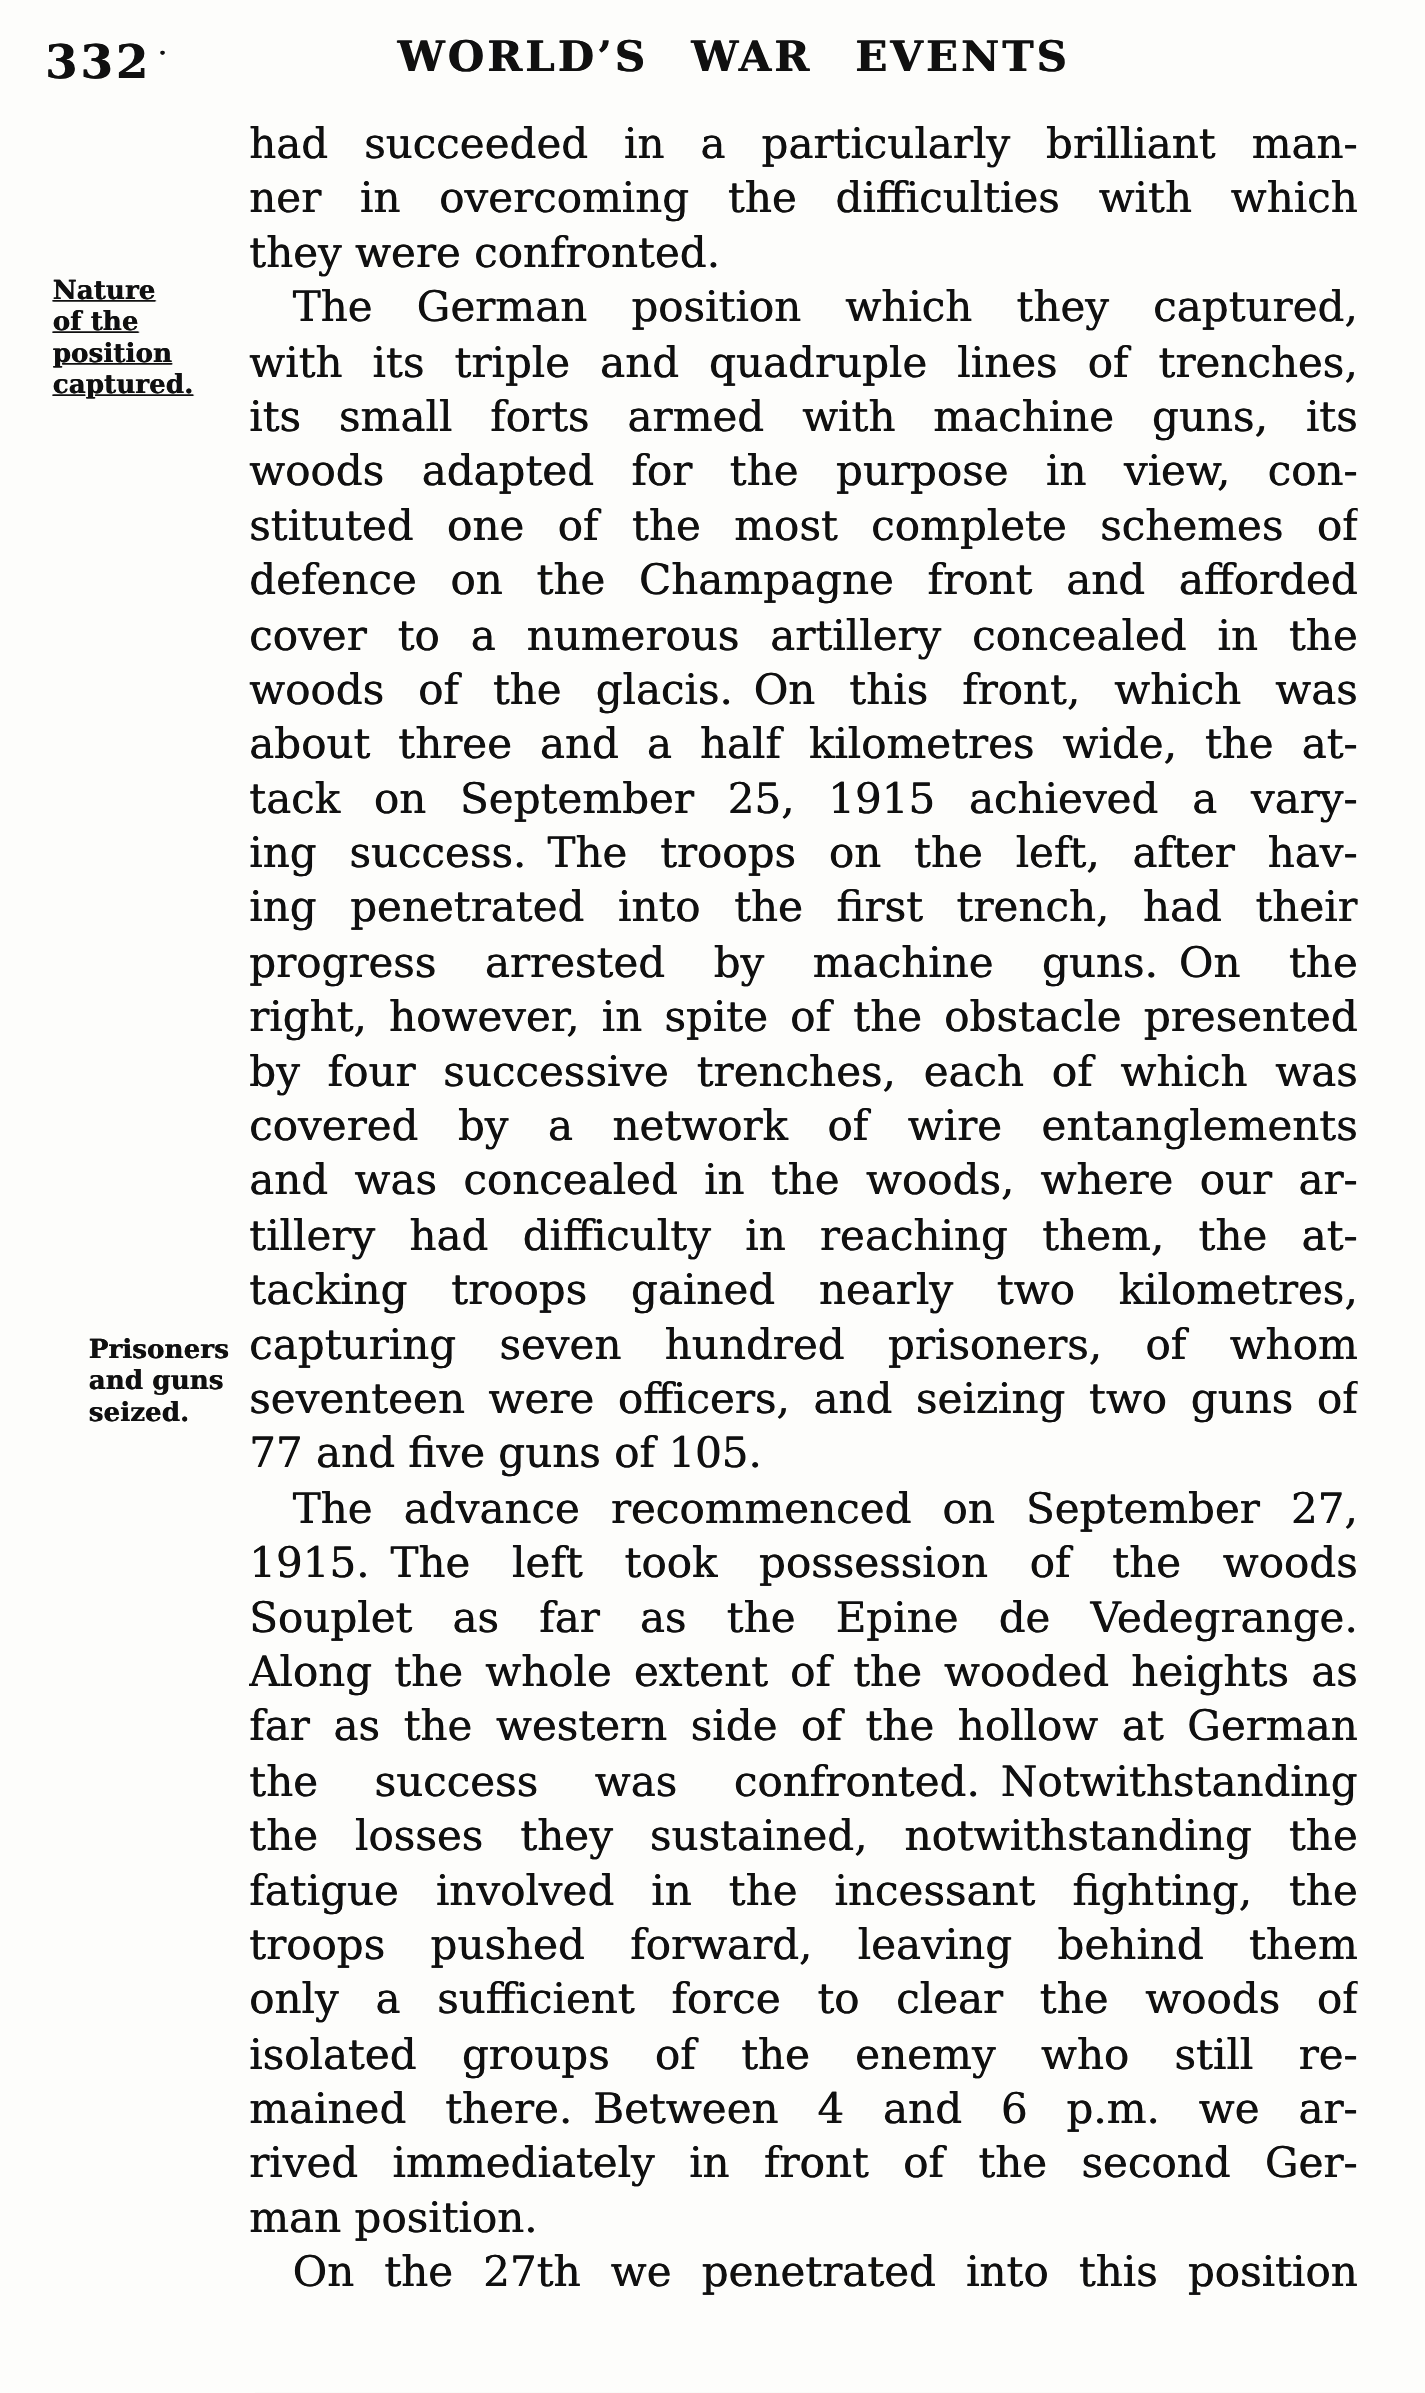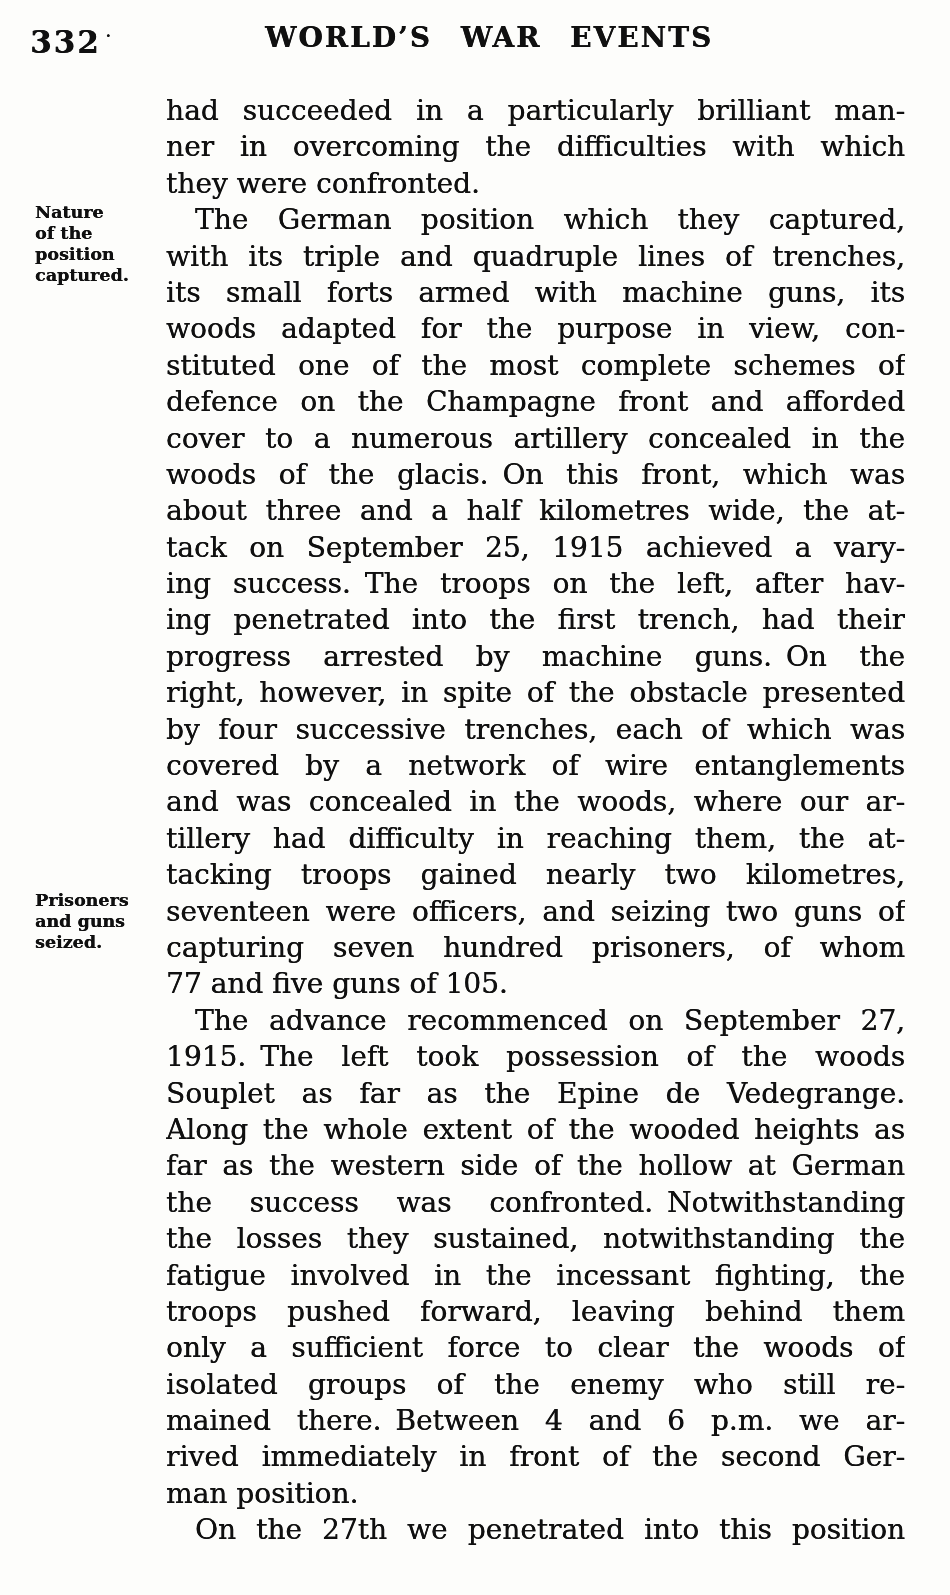--- a/index.html
+++ b/index.html
@@ -33,25 +33,25 @@
     letter-spacing: 2px; word-spacing: 17px;
     text-shadow: 0.4px 0 0 currentColor;
     white-space: nowrap;
   }
   
   .note {
     position: absolute; left: 35px; width: 128px;
     font-size: 17.5px; font-weight: bold; line-height: 21px;
     text-shadow: 0.3px 0 0 currentColor;
   }
-  .note-1 { top: 202px; }
-  .note-2 { top: 890px; }
+  .note-1 { top: 184px; text-decoration: underline; }
+  .note-2 { top: 890px; margin-left: 24px; }
   
   .bodycol {
-    position: absolute; left: 166px; top: 93px; width: 739px;
+    position: absolute; left: 166px; top: 78px; width: 739px;
     font-size: 28px; line-height: 36.4px;
     text-shadow: 0.35px 0 0 currentColor;
   }
   .line {
     text-align: justify;
     text-align-last: justify;
     height: 36.4px; overflow: hidden;
   }
   .line.last { text-align-last: left; }
   .line.ind { text-indent: 29px; }
@@ -96,22 +96,22 @@
     <div class="line">tack on September 25, 1915 achieved a vary-</div>
     <div class="line">ing success. The troops on the left, after hav-</div>
     <div class="line">ing penetrated into the first trench, had their</div>
     <div class="line">progress arrested by machine guns. On the</div>
     <div class="line">right, however, in spite of the obstacle presented</div>
     <div class="line">by four successive trenches, each of which was</div>
     <div class="line">covered by a network of wire entanglements</div>
     <div class="line">and was concealed in the woods, where our ar-</div>
     <div class="line">tillery had difficulty in reaching them, the at-</div>
     <div class="line">tacking troops gained nearly two kilometres,</div>
+    <div class="line">capturing seven hundred prisoners, of whom</div>
     <div class="line">seventeen were officers, and seizing two guns of</div>
-    <div class="line">capturing seven hundred prisoners, of whom</div>
     <div class="line last">77 and five guns of 105.</div>
 
     <div class="line ind">The advance recommenced on September 27,</div>
     <div class="line">1915. The left took possession of the woods</div>
     <div class="line">Souplet as far as the Epine de Vedegrange.</div>
     <div class="line">Along the whole extent of the wooded heights as</div>
     <div class="line">far as the western side of the hollow at German</div>
     <div class="line">the success was confronted. Notwithstanding</div>
     <div class="line">the losses they sustained, notwithstanding the</div>
     <div class="line">fatigue involved in the incessant fighting, the</div>

